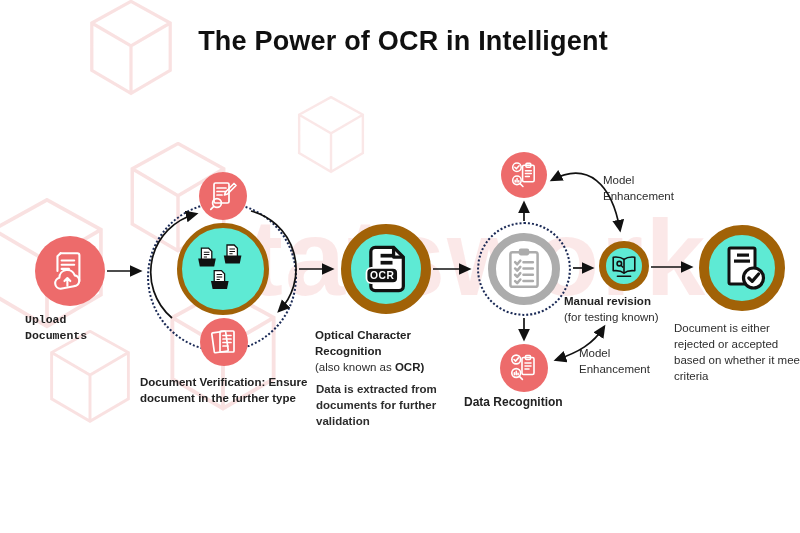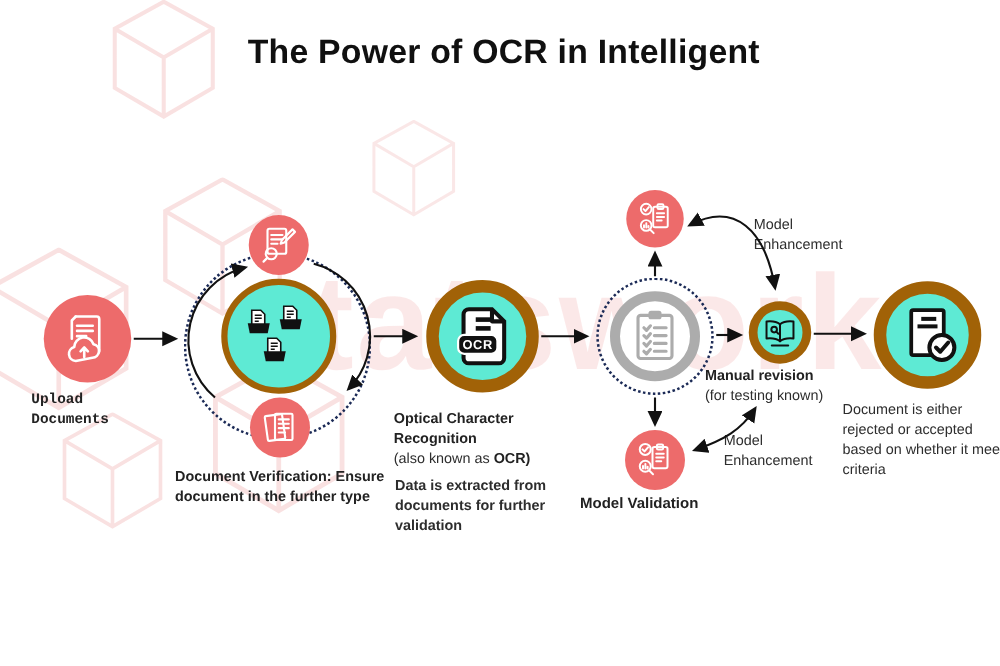--- a/index.html
+++ b/index.html
@@ -192,21 +192,21 @@
         <rect x="14" y="5.5" width="12" height="17" rx="1.5"></rect>
         <rect x="17.5" y="3.5" width="5" height="4" rx="1"></rect>
         <path d="M17 11 h6 M17 14 h6 M17 17 h4"></path>
         <circle cx="8.2" cy="7.5" r="4.4"></circle>
         <path d="M6 7.5 l1.6 1.6 2.8 -3.2"></path>
         <circle cx="8.2" cy="21" r="4.4"></circle>
         <path d="M11.4 24.4 l3 3"></path>
         <path d="M6.4 22.8 v-2 M8.3 22.8 v-3.6 M10.1 22.8 v-1.4"></path>
       </svg>
     </div>
-    <div class="lbl bold" style="left:464px; top:394px; width:120px; font-size:12px;">Model Validation</div>
+    <div class="lbl bold" style="left:464px; top:394px; width:120px; font-size:12px;">Data Recognition</div>
     <div class="lbl" style="left:579px; top:345px; width:96px;">Model Enhancement</div>
 
     <div class="navy-ring" style="left:699px; top:225px; width:86px; height:86px; border-width:10px;">
       <svg width="52" height="52" viewBox="0 0 52 52" fill="none">
         <rect x="13" y="6" width="26" height="36" rx="1.5" fill="#fff" stroke="#111" stroke-width="3"></rect>
         <rect x="21" y="11.5" width="12" height="3.2" fill="#111"></rect>
         <rect x="18" y="17.5" width="16" height="3.2" fill="#111"></rect>
         <circle cx="37.5" cy="36" r="10" fill="#fff" stroke="#111" stroke-width="3.2"></circle>
         <path d="M32.8 36 l3.4 3.4 6.4 -7.4" stroke="#111" stroke-width="3.2" stroke-linecap="round" stroke-linejoin="round"></path>
       </svg>

